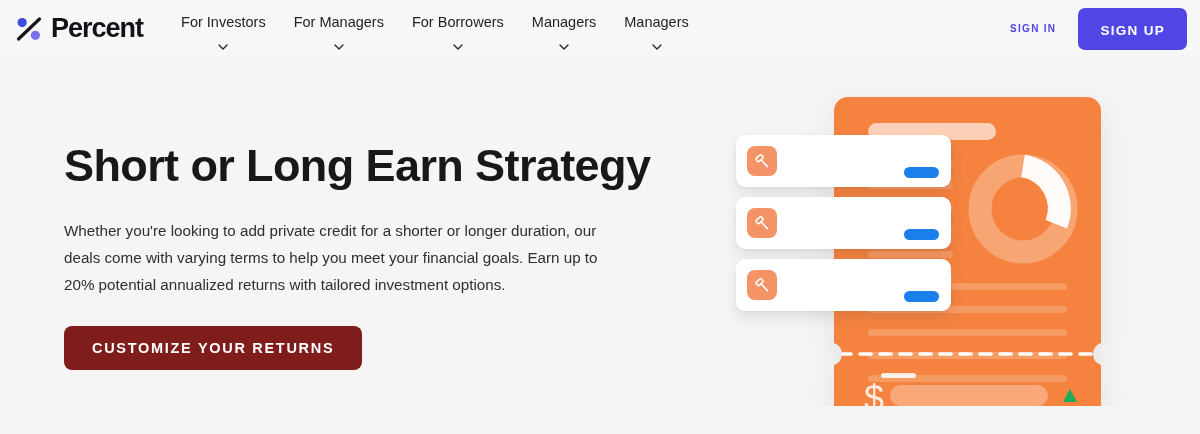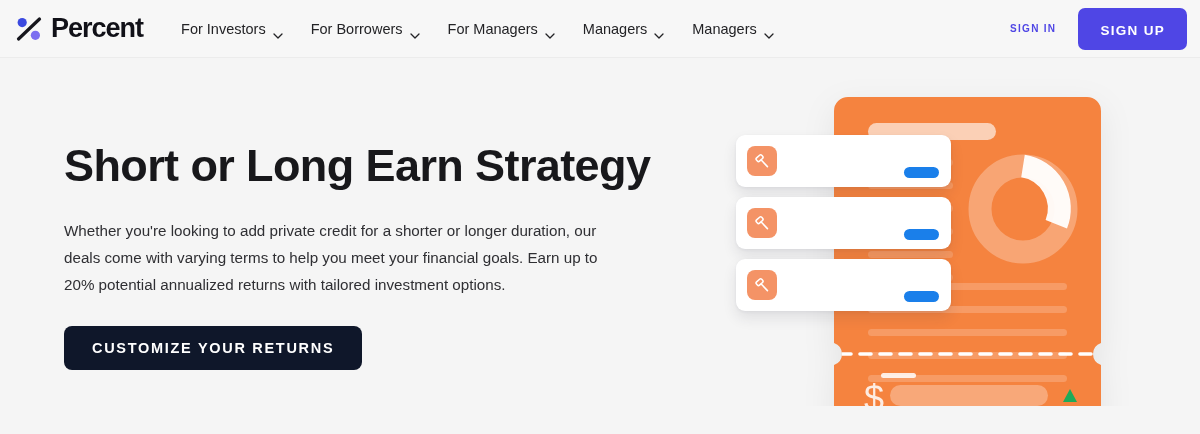--- a/index.html
+++ b/index.html
@@ -28,21 +28,21 @@
   .logo-word{
     font-size:27px;font-weight:bold;color:#111118;
     letter-spacing:-1.0px;line-height:1;
     font-family:"Liberation Sans", sans-serif;
   }
 
   .nav{display:flex;align-items:center;gap:0px;}
   .nav-item{
     display:flex;align-items:center;gap:7px;
     padding:0 14px;font-size:14.5px;color:#232326;
-    cursor:pointer;white-space:nowrap;
+    cursor:pointer;white-space:nowrap;flex-direction:column;
   }
   .chev{display:block;width:10px;height:6px;flex:none;}
 
   .header-right{margin-left:auto;display:flex;align-items:center;gap:0px;margin-right:13px;}
   .signin{
     font-size:10px;font-weight:bold;letter-spacing:1.3px;
     color:#4f46e5;cursor:pointer;padding:0 22px;white-space:nowrap;
   }
   .signup{
     background:#4f46e5;color:#fff;border:none;
@@ -56,21 +56,21 @@
   .hero-title{
     margin:0;font-size:45px;line-height:51px;font-weight:bold;
     color:#18181b;letter-spacing:-0.6px;
   }
   .hero-sub{
     margin:26px 0 0 0;width:560px;
     font-size:15.2px;line-height:27px;color:#2f2f33;
   }
   .cta{
     margin-top:28px;display:inline-block;
-    background:#0f172a;color:#fff;border:none;
+    background:#7f1d1d;color:#fff;border:none;
     font-size:14.5px;font-weight:bold;letter-spacing:1.7px;
     padding:8px 28px;height:44px;border-radius:8px;cursor:pointer;
     font-family:"Liberation Sans", sans-serif;
   }
 
   
   .art{position:absolute;left:715px;top:80px;width:420px;height:360px;}
 
   .doc{
     position:absolute;left:119px;top:17px;width:267px;height:337px;
@@ -123,29 +123,29 @@
     <nav class="nav">
       <div class="nav-item">
         <span>For Investors</span>
         <span class="chev">
           <svg viewBox="0 0 10 6" width="10" height="6">
               <path d="M1 1 L5 5 L9 1" fill="none" stroke="#232326" stroke-width="1.3" stroke-linecap="round" stroke-linejoin="round"></path>
             </svg>
         </span>
       </div>
       <div class="nav-item">
+        <span>For Managers</span>
+        <span class="chev">
+          <svg viewBox="0 0 10 6" width="10" height="6">
+              <path d="M1 1 L5 5 L9 1" fill="none" stroke="#232326" stroke-width="1.3" stroke-linecap="round" stroke-linejoin="round"></path>
+            </svg>
+        </span>
+      </div>
+      <div class="nav-item">
         <span>For Borrowers</span>
-        <span class="chev">
-          <svg viewBox="0 0 10 6" width="10" height="6">
-              <path d="M1 1 L5 5 L9 1" fill="none" stroke="#232326" stroke-width="1.3" stroke-linecap="round" stroke-linejoin="round"></path>
-            </svg>
-        </span>
-      </div>
-      <div class="nav-item">
-        <span>For Managers</span>
         <span class="chev">
           <svg viewBox="0 0 10 6" width="10" height="6">
               <path d="M1 1 L5 5 L9 1" fill="none" stroke="#232326" stroke-width="1.3" stroke-linecap="round" stroke-linejoin="round"></path>
             </svg>
         </span>
       </div>
       <div class="nav-item">
         <span>Managers</span>
         <span class="chev">
           <svg viewBox="0 0 10 6" width="10" height="6">

